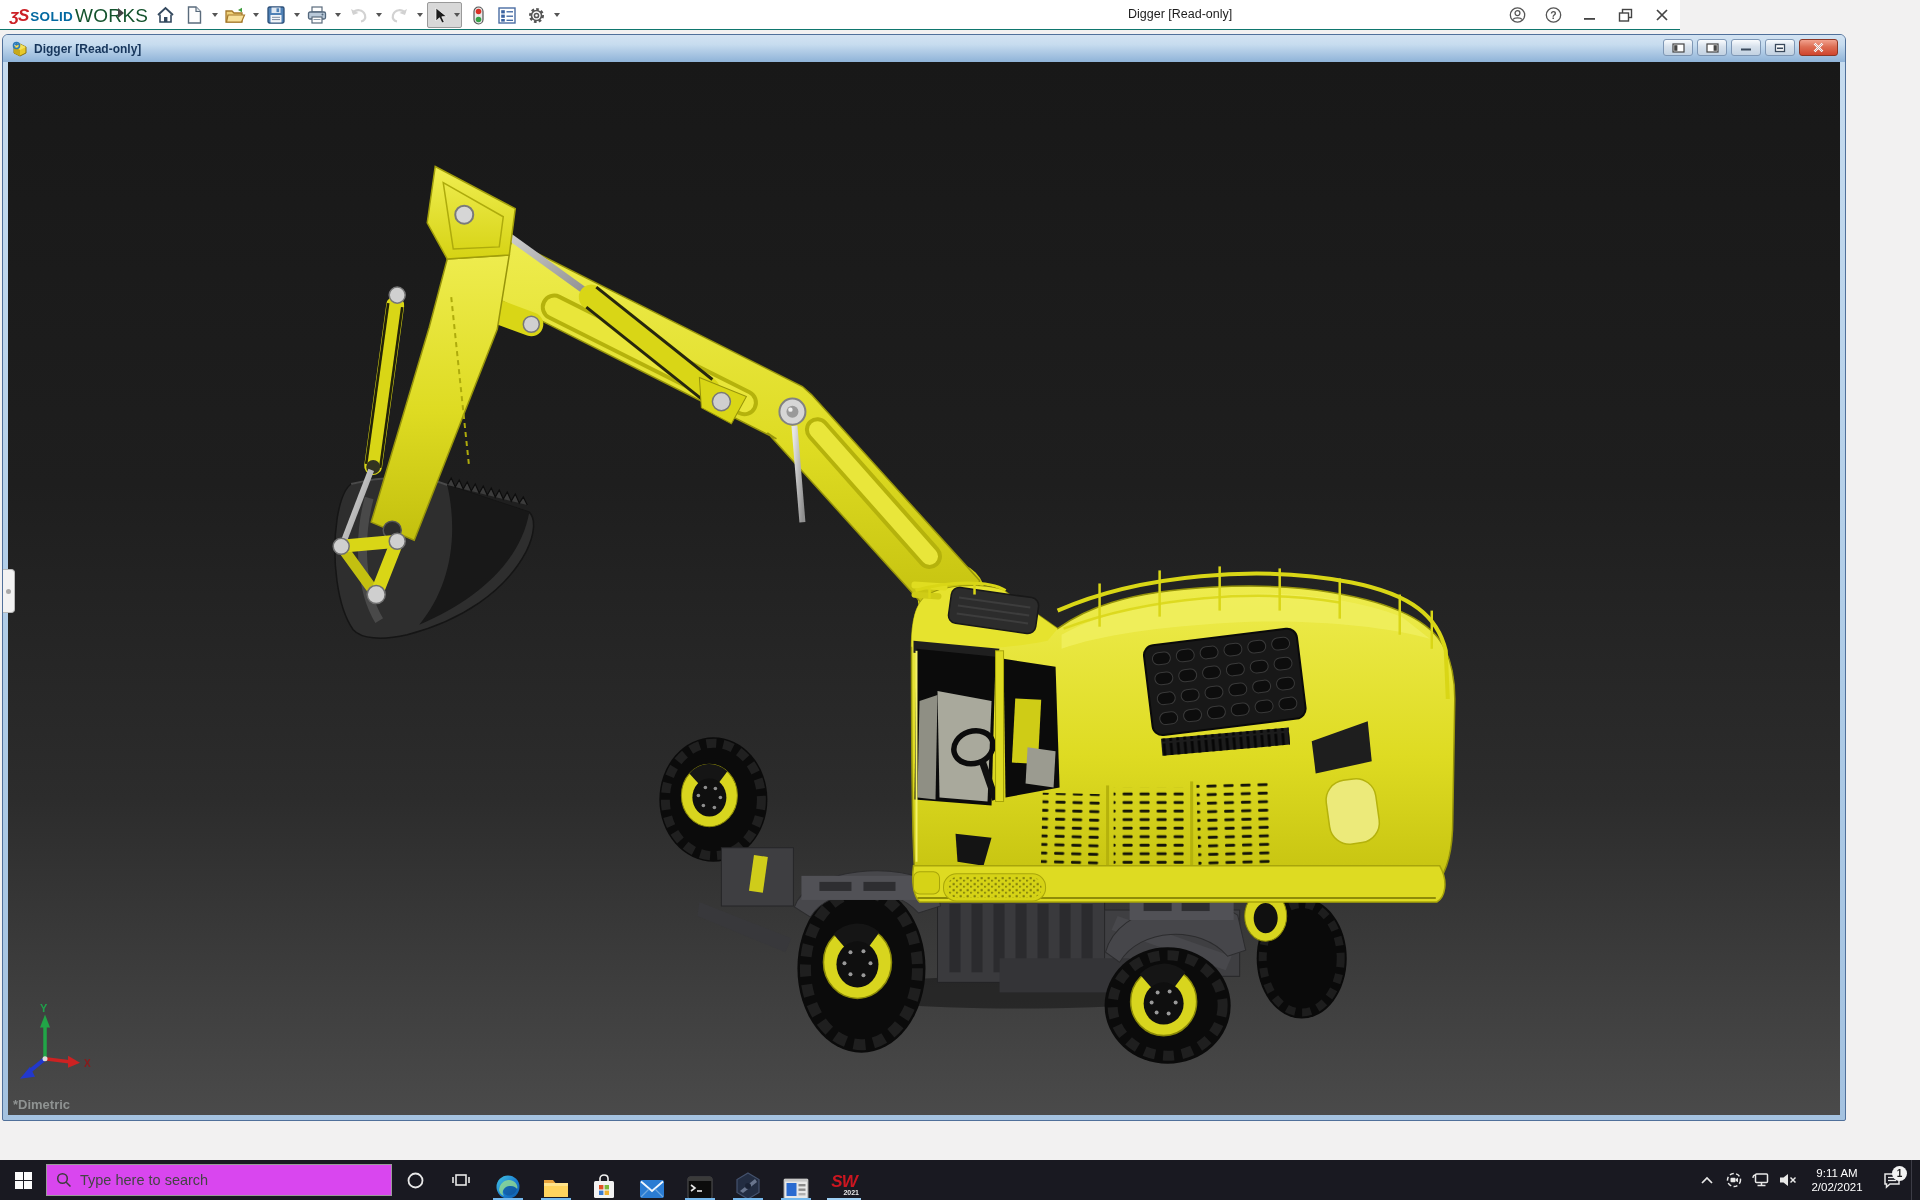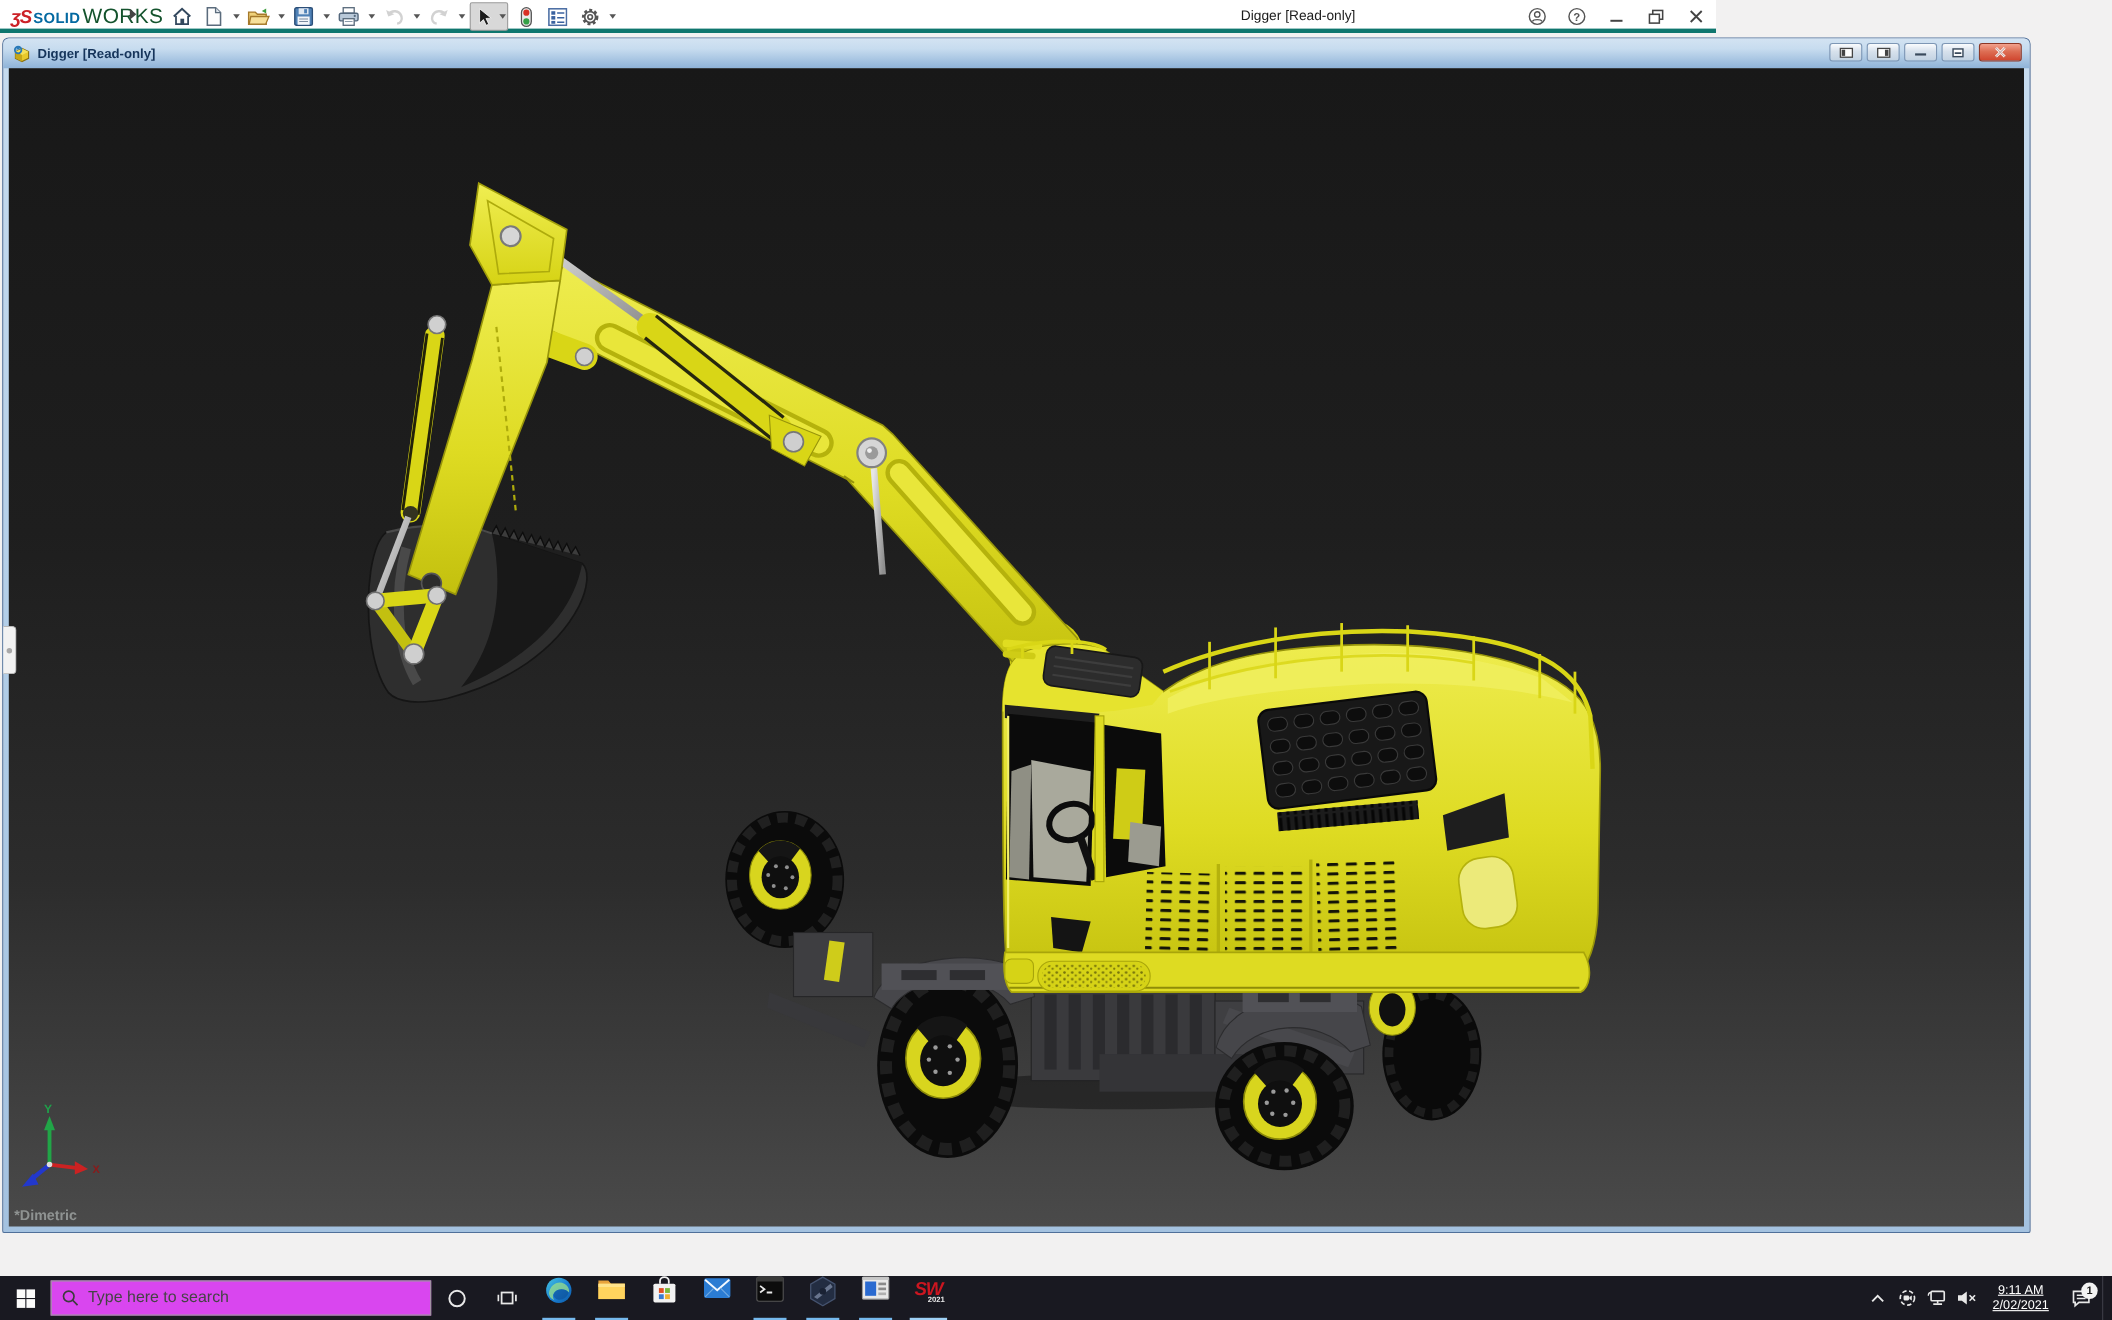--- a/index.html
+++ b/index.html
@@ -6,21 +6,21 @@
     --model-yellow:#dedb22; --accent-taskbar-indicator:#76b9ed;
     --doc-titlebar-top:#c7dcef; --doc-titlebar-bottom:#8fb3d8;
     --close-button-red:#d0452e; --taskbar-bg:#191921;
     --viewport-top:#181818; --viewport-bottom:#4a4a4a;
   }
   *{margin:0;padding:0;box-sizing:border-box;font-family:"Liberation Sans",sans-serif;}
   html,body{width:1920px;height:1200px;overflow:hidden;background:#f2f1f1;}
   .screen{position:relative;width:1920px;height:1200px;background:#f2f1f1;}
 
   
-  .titlebar{position:absolute;left:0;top:0;width:1560px;height:30px;background:#ffffff;border-bottom:4px solid #0f766e;text-decoration:underline;}
+  .titlebar{position:absolute;left:0;top:0;width:1680px;height:30px;background:#ffffff;border-bottom:1px solid #0f766e;text-decoration:underline;}
   .logo{position:absolute;left:10px;top:5px;display:flex;align-items:center;gap:2px;}
   .logo .ds{color:#cc2127;font-size:17px;font-weight:bold;font-style:italic;letter-spacing:-1px;}
   .logo .solid{color:#0369a1;font-weight:bold;font-size:13.5px;letter-spacing:.3px;}
   .logo .works{color:#14532d;font-weight:400;font-size:19px;letter-spacing:.3px;}
   .logo-flyout{position:absolute;left:118px;top:8px;width:0;height:0;border-left:6px solid #444;border-top:5px solid transparent;border-bottom:5px solid transparent;}
   .tools{position:absolute;left:152px;top:2px;height:26px;display:flex;align-items:center;gap:3px;}
   .tbtn{width:26px;height:24px;display:flex;align-items:center;justify-content:center;border-radius:2px;}
   .caret{width:9px;height:24px;display:flex;align-items:center;justify-content:center;}
   .caret:after{content:"";border-top:4px solid #555;border-left:3.5px solid transparent;border-right:3.5px solid transparent;display:block;}
   .disabled{opacity:.38;}
@@ -45,29 +45,29 @@
   .splitter-tab{position:absolute;left:0;top:534px;width:12px;height:44px;background:#f2f2f2;border:1px solid #b8b8b8;border-left:none;border-radius:0 4px 4px 0;}
   .splitter-tab:after{content:"";position:absolute;left:3px;top:19px;width:5px;height:5px;border-radius:50%;background:#a8a8a8;}
 
   
   .taskbar{position:absolute;left:0;bottom:0;width:1920px;height:40px;background:var(--taskbar-bg);display:flex;align-items:stretch;}
   .start{width:46px;display:flex;align-items:center;justify-content:center;}
   .searchbox{width:346px;margin:4px 0;background:#d946ef;border:1px solid #9a9a9a;display:flex;align-items:center;padding:0 9px;gap:8px;}
   .searchbox input{border:none;outline:none;background:transparent;font-size:14.5px;color:#3a3a3a;width:280px;}
   .searchbox input::placeholder{color:#444;}
   .tslot{width:46px;display:flex;align-items:center;justify-content:center;position:relative;}
-  .aslot{width:48px;display:flex;align-items:flex-start;justify-content:center;position:relative;}
+  .aslot{width:48px;display:flex;align-items:flex-end;justify-content:center;position:relative;}
   .indicator{position:absolute;bottom:0;left:9px;width:30px;height:2.5px;background:var(--accent-taskbar-indicator);}
   .indicator.active{left:7px;width:34px;background:#9ed0f5;}
   .sw-tile{position:relative;width:30px;height:30px;display:flex;flex-direction:column;align-items:center;justify-content:center;}
   .sw-label{color:#cc1620;font-weight:bold;font-style:italic;font-size:17px;letter-spacing:-1px;line-height:15px;}
   .sw-year{color:#e8e8e8;font-size:7px;font-weight:bold;line-height:7px;align-self:flex-end;}
   .tray{margin-left:auto;display:flex;align-items:center;}
   .tico{width:27px;height:40px;display:flex;align-items:center;justify-content:center;}
-  .clock{width:72px;text-align:center;color:#fff;font-size:11.5px;line-height:14px;padding:0 2px;text-decoration:underline;}
+  .clock{width:72px;text-align:center;color:#fff;font-size:11.5px;line-height:14px;padding:0 2px;}
   .action{position:relative;width:38px;height:40px;display:flex;align-items:center;justify-content:center;}
   .badge{position:absolute;right:4px;top:6px;min-width:15px;height:15px;border-radius:8px;background:#f2f2f2;color:#1a1a1a;
     font-size:10px;font-weight:bold;display:flex;align-items:center;justify-content:center;}
   .show-desktop{width:9px;height:40px;border-left:1px solid #3c3c46;}
 </style>
 </head>
 <body>
 
 <div class="screen">
 

